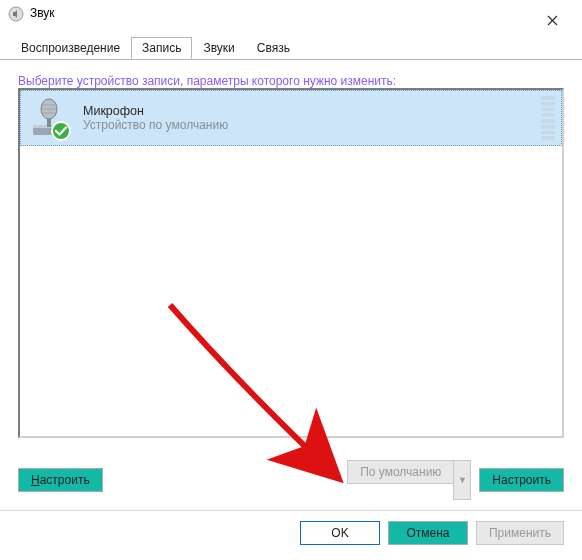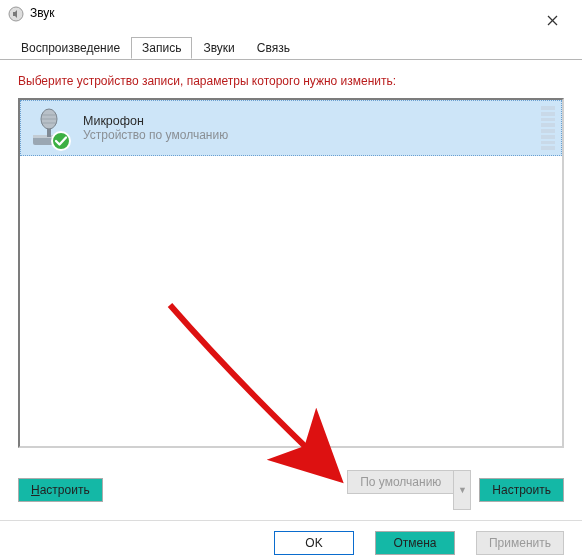--- a/index.html
+++ b/index.html
@@ -54,22 +54,21 @@
   .tab.active {
     border: 1px solid #b5b5b5;
     border-bottom: 1px solid #fff;
     background:#fff;
   }
   .content {
     padding: 14px 18px 10px 18px;
   }
   .instruction {
     font-size: 12px;
-    color: #b91c1c;
-    margin-bottom: 10px;
+    color: #8b5cf6;
   }
   .listbox {
     border: 2px inset #d0d0d0;
     background: #fff;
     height: 350px;
     overflow: auto;
   }
   .device-row {
     display:flex;
     align-items:center;
@@ -126,21 +125,21 @@
     border:1px solid #c8c8c8;
     background:#e8e8e8;
     display:flex; align-items:center; justify-content:center;
     color:#9a9a9a;
     font-size:9px;
   }
   .dlg-buttons {
     border-top: 1px solid #dcdcdc;
     display:flex;
     justify-content:flex-end;
-    gap:21px;
+    gap:8px;
     padding: 10px 18px;
   }
   .btn.primary {
     background:#fff;
     border: 1.5px solid #0a6cce;
   }
   .underline-first::first-letter { text-decoration: underline; }
   .arrow-overlay {
     position:absolute;
     left: 150px;

